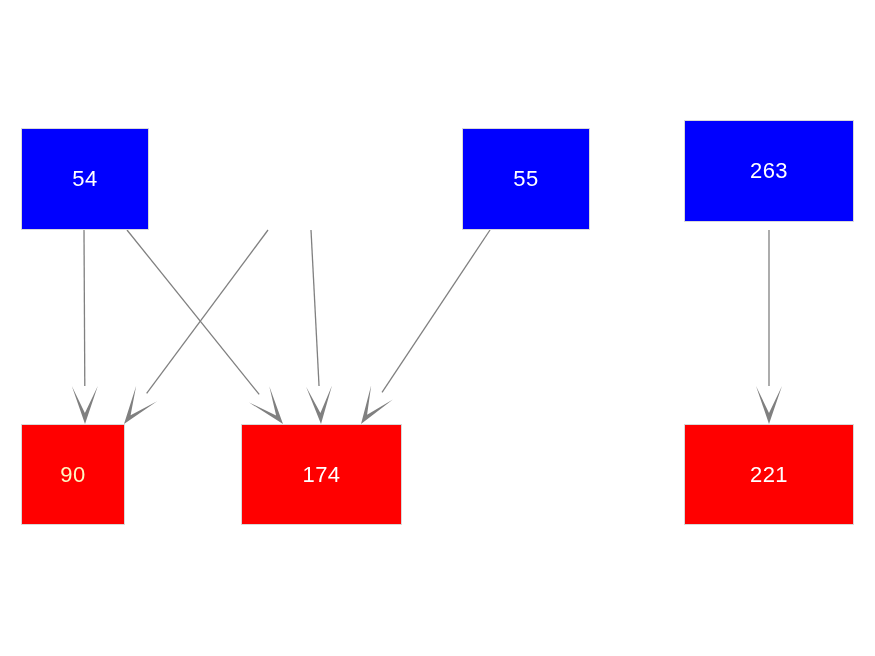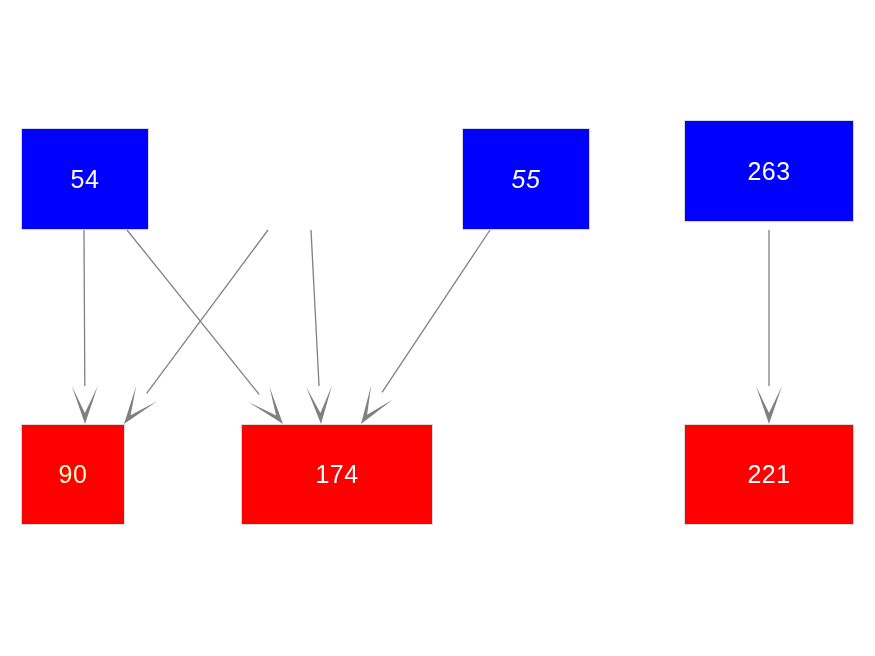--- a/index.html
+++ b/index.html
@@ -27,21 +27,21 @@
     height: 656px;
   }
   .node {
     position: absolute;
     box-sizing: border-box;
     display: flex;
     align-items: center;
     justify-content: center;
     border: 1px solid #d9d9d9;
     color: #ffffff;
-    font-size: 25px;
+    font-size: 22px;
     font-family: "Liberation Sans", sans-serif;
     letter-spacing: 0.5px;
     line-height: 1;
     user-select: none;
   }
   .node-label {
     display: block;
   }
 </style>
 </head>
@@ -69,33 +69,33 @@
         <line x1="769" y1="230" x2="769" y2="386" stroke="#808080" stroke-width="1.3"></line>
         <polygon points="769.0,424.0 756.0,386.0 769.0,413.0 782.0,386.0" fill="#808080"></polygon>
       </g>
   </svg>
 
   <div class="node" style="left: 21px; top: 128px; width: 128px; height: 102px; background: rgb(0, 0, 255); color: rgb(255, 255, 255); border-color: rgb(217, 217, 217);">
     <span class="node-label">54</span>
   </div>
 
 
-  <div class="node" style="left: 462px; top: 128px; width: 128px; height: 102px; background: rgb(0, 0, 255); color: rgb(255, 255, 255); border-color: rgb(217, 217, 217); font-style: italic;">
+  <div class="node" style="left: 462px; top: 128px; width: 128px; height: 102px; background: rgb(0, 0, 255); color: rgb(255, 255, 255); border-color: rgb(217, 217, 217);">
     <span class="node-label">55</span>
   </div>
 
   <div class="node" style="left: 684px; top: 120px; width: 170px; height: 102px; background: rgb(0, 0, 255); color: rgb(255, 255, 255); border-color: rgb(217, 217, 217);">
     <span class="node-label">263</span>
   </div>
 
   <div class="node" style="left: 21px; top: 424px; width: 104px; height: 101px; background: rgb(255, 0, 0); color: #fef9c3; border-color: rgb(217, 217, 217);">
     <span class="node-label">90</span>
   </div>
 
-  <div class="node" style="left: 241px; top: 424px; width: 192px; height: 101px; background: rgb(255, 0, 0); color: rgb(255, 255, 255); border-color: rgb(217, 217, 217);">
+  <div class="node" style="left: 241px; top: 424px; width: 161px; height: 101px; background: rgb(255, 0, 0); color: rgb(255, 255, 255); border-color: rgb(217, 217, 217);">
     <span class="node-label">174</span>
   </div>
 
   <div class="node" style="left: 684px; top: 424px; width: 170px; height: 101px; background: rgb(255, 0, 0); color: rgb(255, 255, 255); border-color: rgb(217, 217, 217);">
     <span class="node-label">221</span>
   </div>
 
 </div>
 
 </body></html>

